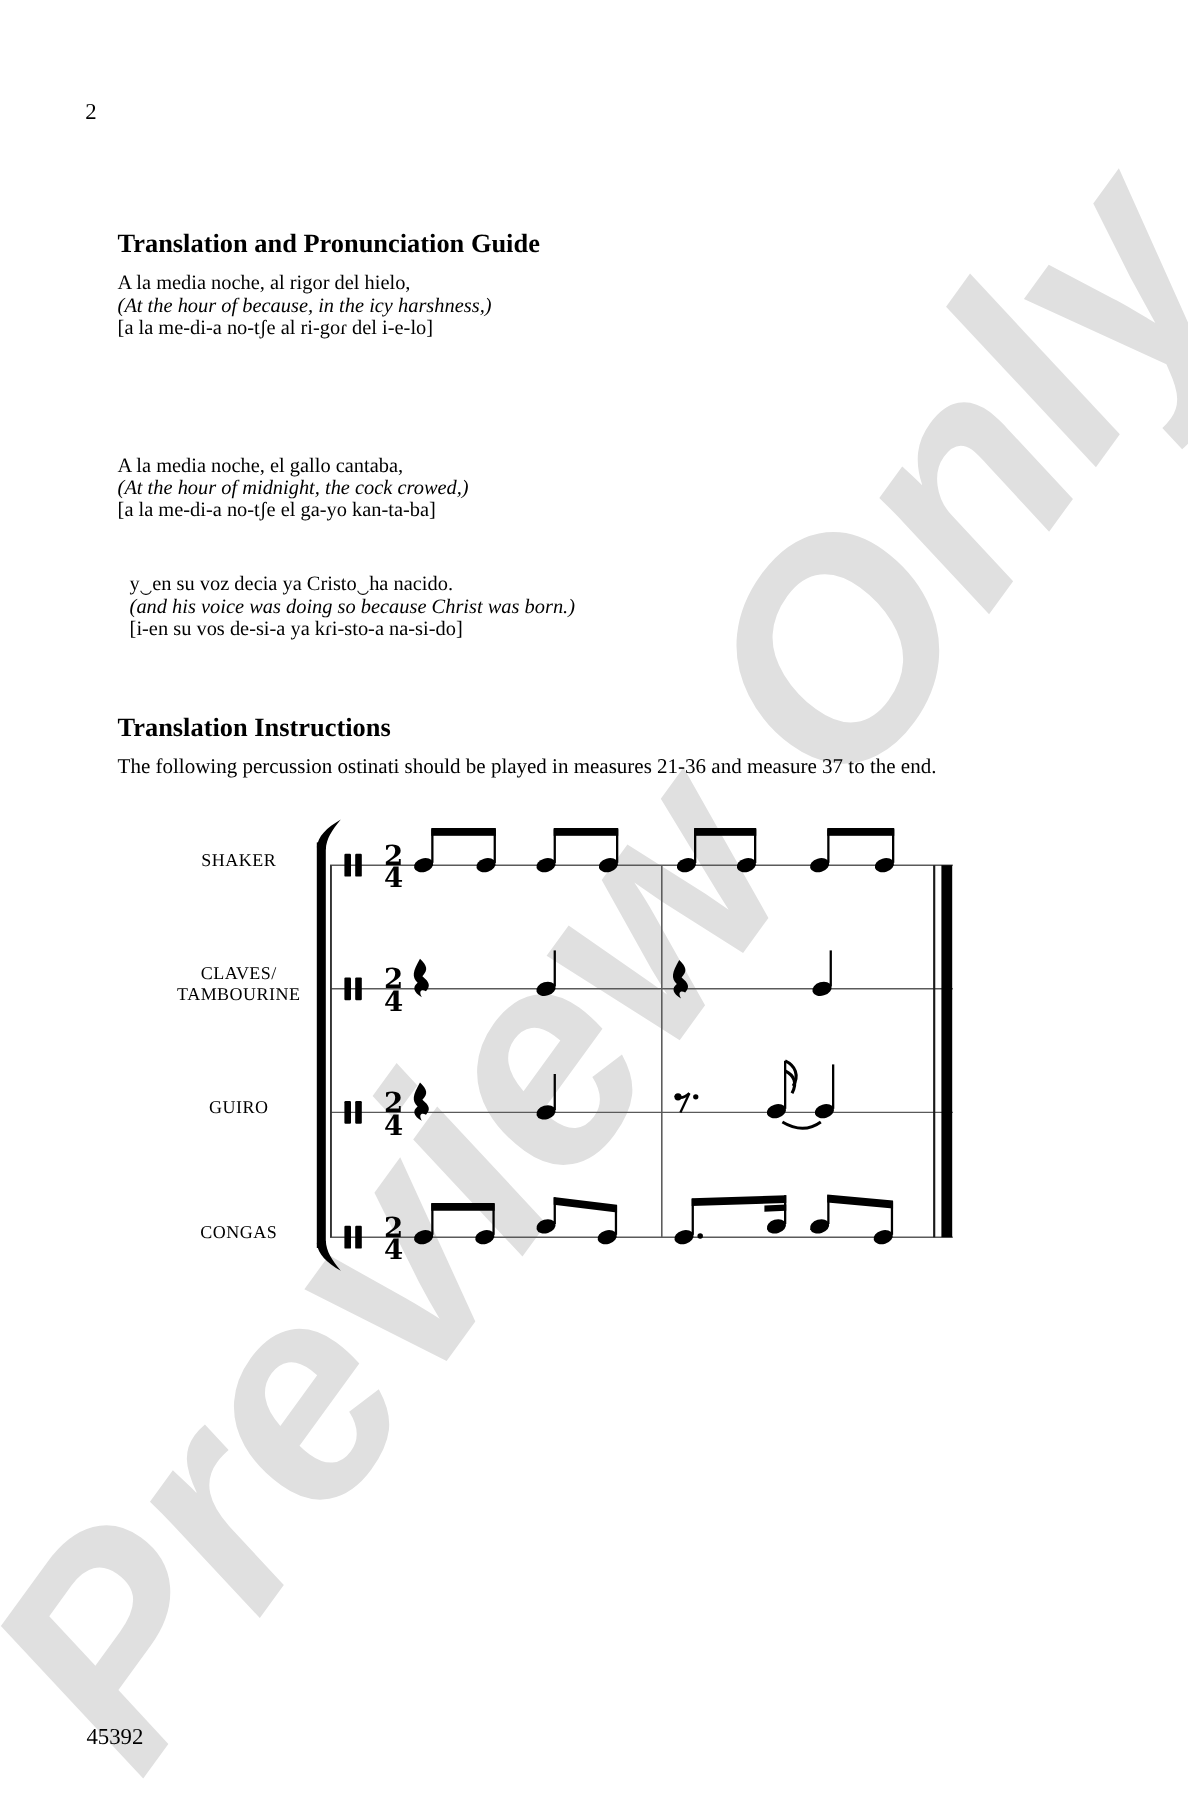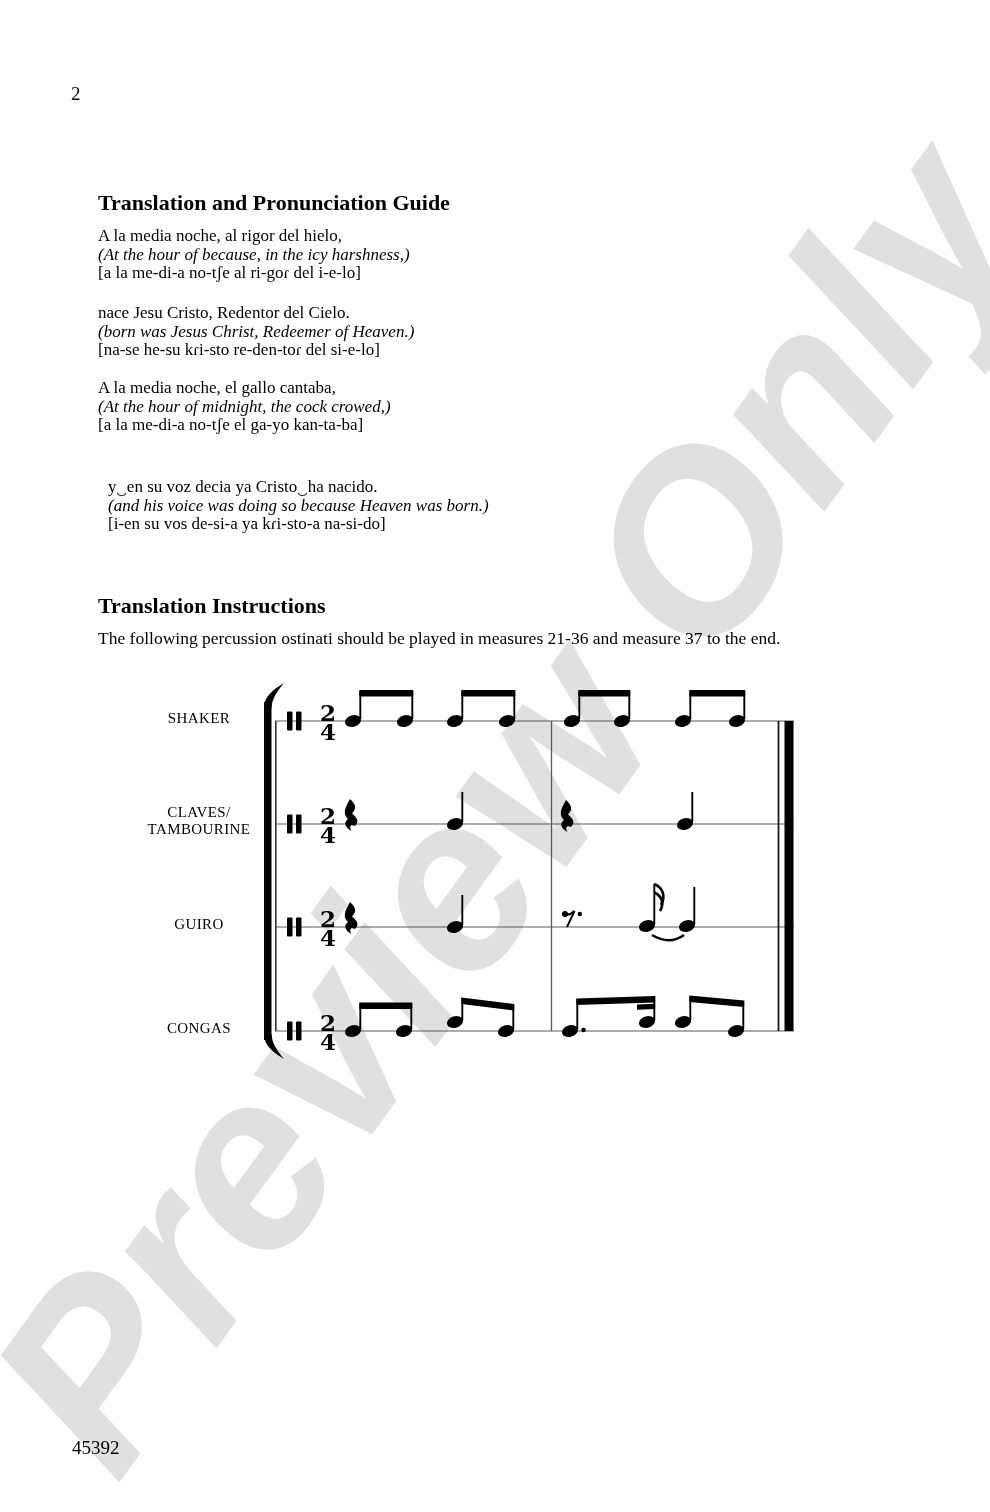--- a/index.html
+++ b/index.html
@@ -56,35 +56,30 @@
     <div class="abs pageno">2</div>
 
     <div class="abs h-bold heading-translation">Translation and Pronunciation Guide</div>
 
     <div class="abs verse" style="top:227px;">
       <div>A la media noche, al rigor del hielo,</div>
       <div class="trans">(At the hour of because, in the icy harshness,)</div>
       <div>[a la me-di-a no-tʃe al ri-goɾ del i-e-lo]</div>
     </div>
 
-    <div class="abs verse" style="top:304px;">
-      <div>nace Jesu Cristo, Redentor del Cielo.</div>
-      <div class="trans">(born was Jesus Christ, Redeemer of Heaven.)</div>
-      <div>[na-se he-su kɾi-sto re-den-toɾ del si-e-lo]</div>
-    </div>
 
     <div class="abs verse" style="top:379px;">
       <div>A la media noche, el gallo cantaba,</div>
       <div class="trans">(At the hour of midnight, the cock crowed,)</div>
       <div>[a la me-di-a no-tʃe el ga-yo kan-ta-ba]</div>
     </div>
 
     <div class="abs verse" style="top:478px;margin-left:10px;">
       <div>y‿en su voz decia ya Cristo‿ha nacido.</div>
-      <div class="trans">(and his voice was doing so because Heaven was born.)</div>
+      <div class="trans">(and his voice was doing so because Christ was born.)</div>
       <div>[i-en su vos de-si-a ya kɾi-sto-a na-si-do]</div>
     </div>
 
     <div class="abs h-bold heading-percussion">Translation Instructions</div>
 
     <div class="abs perc-body">The following percussion ostinati should be played in measures 21-36 and measure 37 to the end.</div>
 
     <div class="stave-label" style="left:199px; top:718px;text-align:right;">SHAKER</div>
     <div class="stave-label" style="left:199px; top:821px;">
       <div>CLAVES/</div>

